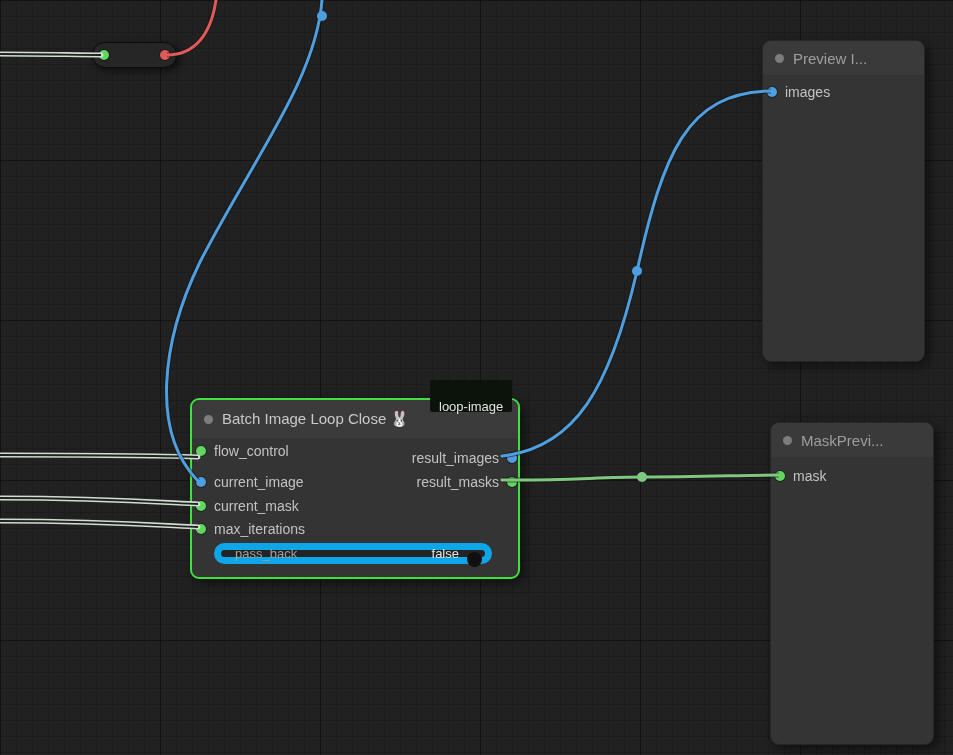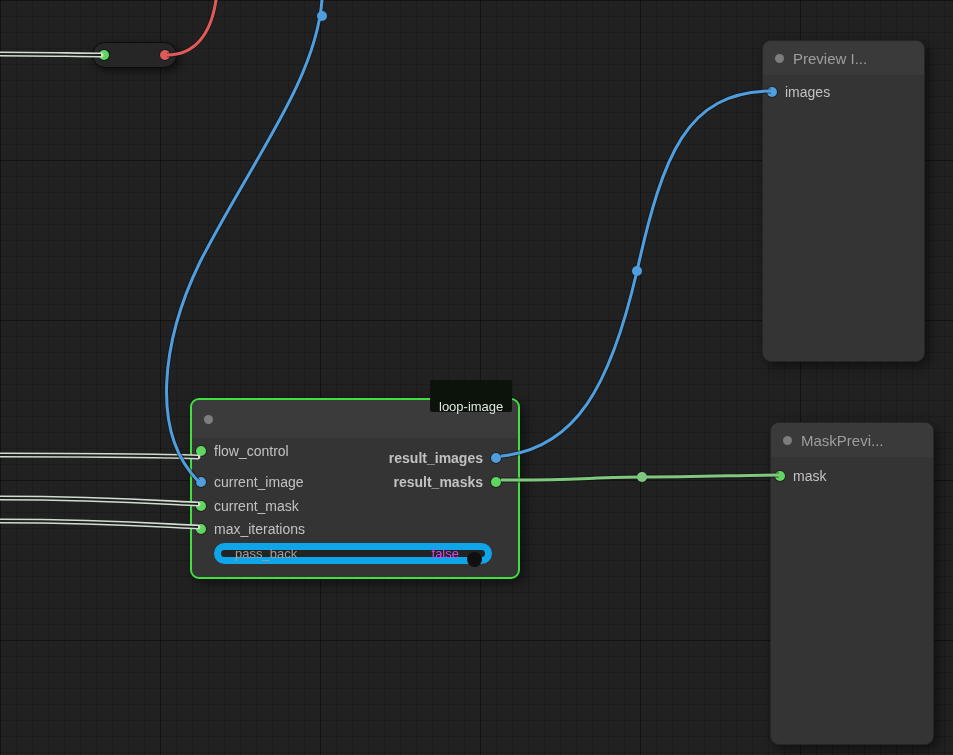--- a/index.html
+++ b/index.html
@@ -26,33 +26,33 @@
     display:flex;align-items:center;gap:9px;height:38px;padding:0 12px;
     background:#3b3b3b;border-radius:8px 8px 0 0;color:#c9c9c9;font-size:15px;
     white-space:nowrap;overflow:hidden;
   }
   .node.plain .ntitle{height:34px;color:#9e9e9e;background:#3a3a3a;}
   .tdot{width:9px;height:9px;border-radius:50%;background:#7d7d7d;flex:0 0 auto;}
 
   .port{position:absolute;display:flex;align-items:center;gap:8px;height:22px;
         font-size:14px;color:#c2c2c2;white-space:nowrap;}
   .port.in{left:4px;}
-  .port.out{right:17px;flex-direction:row-reverse;font-weight:bold;}
+  .port.out{right:1px;flex-direction:row-reverse;}
   .pdot{width:10px;height:10px;border-radius:50%;flex:0 0 auto;box-shadow:0 0 0 1px rgba(0,0,0,.35);}
   .pdot.green{background:#5fd75f;}
   .pdot.blue{background:#4f9fe0;}
   .pdot.red{background:#e05a5a;}
 
   .widget{
     position:absolute;left:22px;right:26px;top:143px;height:21px;
     background:#232323;border:7px solid #0ea5e9;border-radius:11px;
     display:flex;align-items:center;justify-content:space-between;
     padding:0 26px 0 14px;font-size:13px;color:#9f9f9f;
   }
-  .widget .wval{color:#d946ef;}
+  .widget .wval{color:#e5e5e5;}
   .wknob{position:absolute;right:3px;top:2px;width:15px;height:15px;border-radius:50%;
          background:#101010;}
 
   
   .collapsed{
     position:absolute;left:92px;top:42px;width:85px;height:26px;
     background:#262626;border:1px solid #0c0c0c;border-radius:13px;
     box-shadow:3px 3px 8px rgba(0,0,0,.55);z-index:2;
   }
   .collapsed .pdot{position:absolute;top:7px;}
@@ -106,20 +106,21 @@
   <div class="collapsed">
     <span class="pdot green"></span>
     <span class="pdot red"></span>
   </div>
 
   <div class="tag">loop-image</div>
 
   <div class="node selected" style="left:190px;top:398px;width:330px;height:181px;">
     <div class="ntitle">
       <span class="tdot"></span>
+      <span>Batch Image Loop Close 🐰</span>
     </div>
 
     <div class="port in" style="top:40px">
       <span class="pdot green"></span>
       <span>flow_control</span>
     </div>
     <div class="port in" style="top:71px">
       <span class="pdot blue"></span>
       <span>current_image</span>
     </div>

